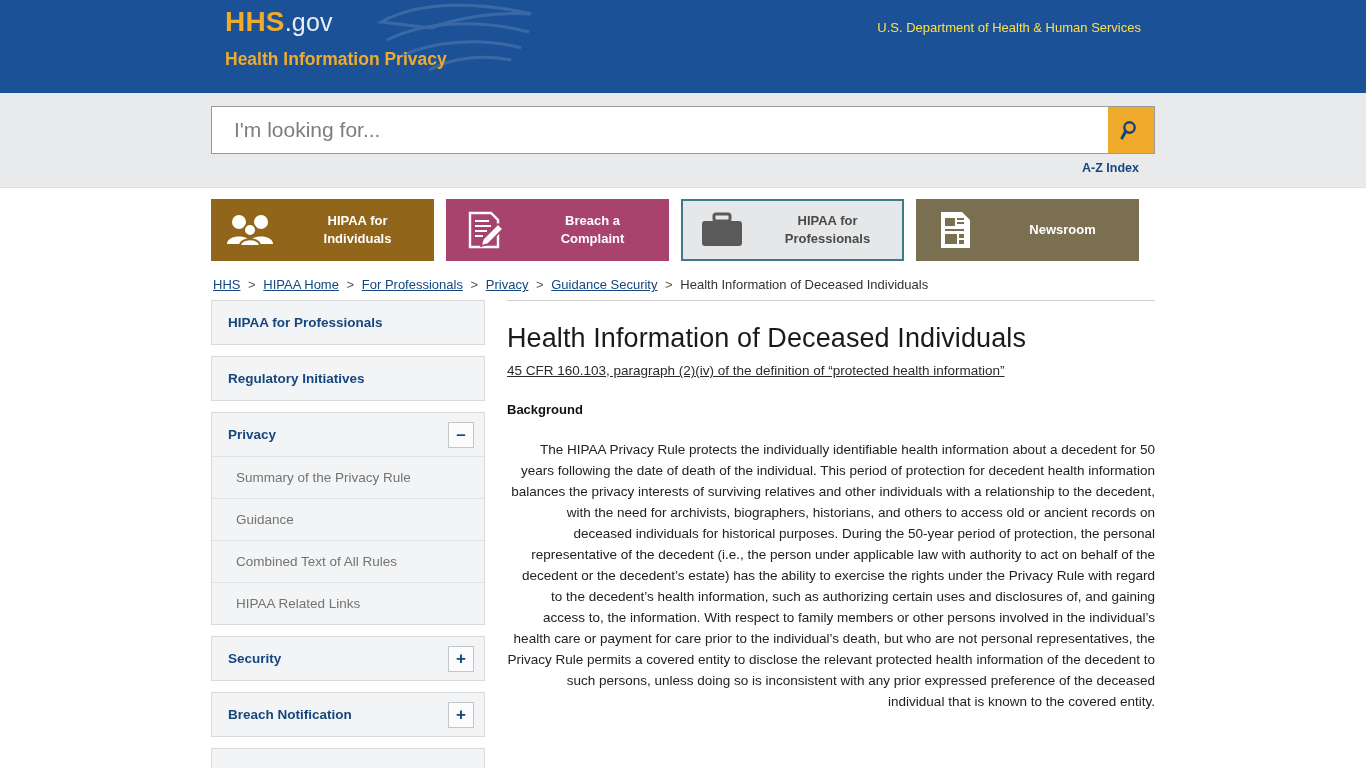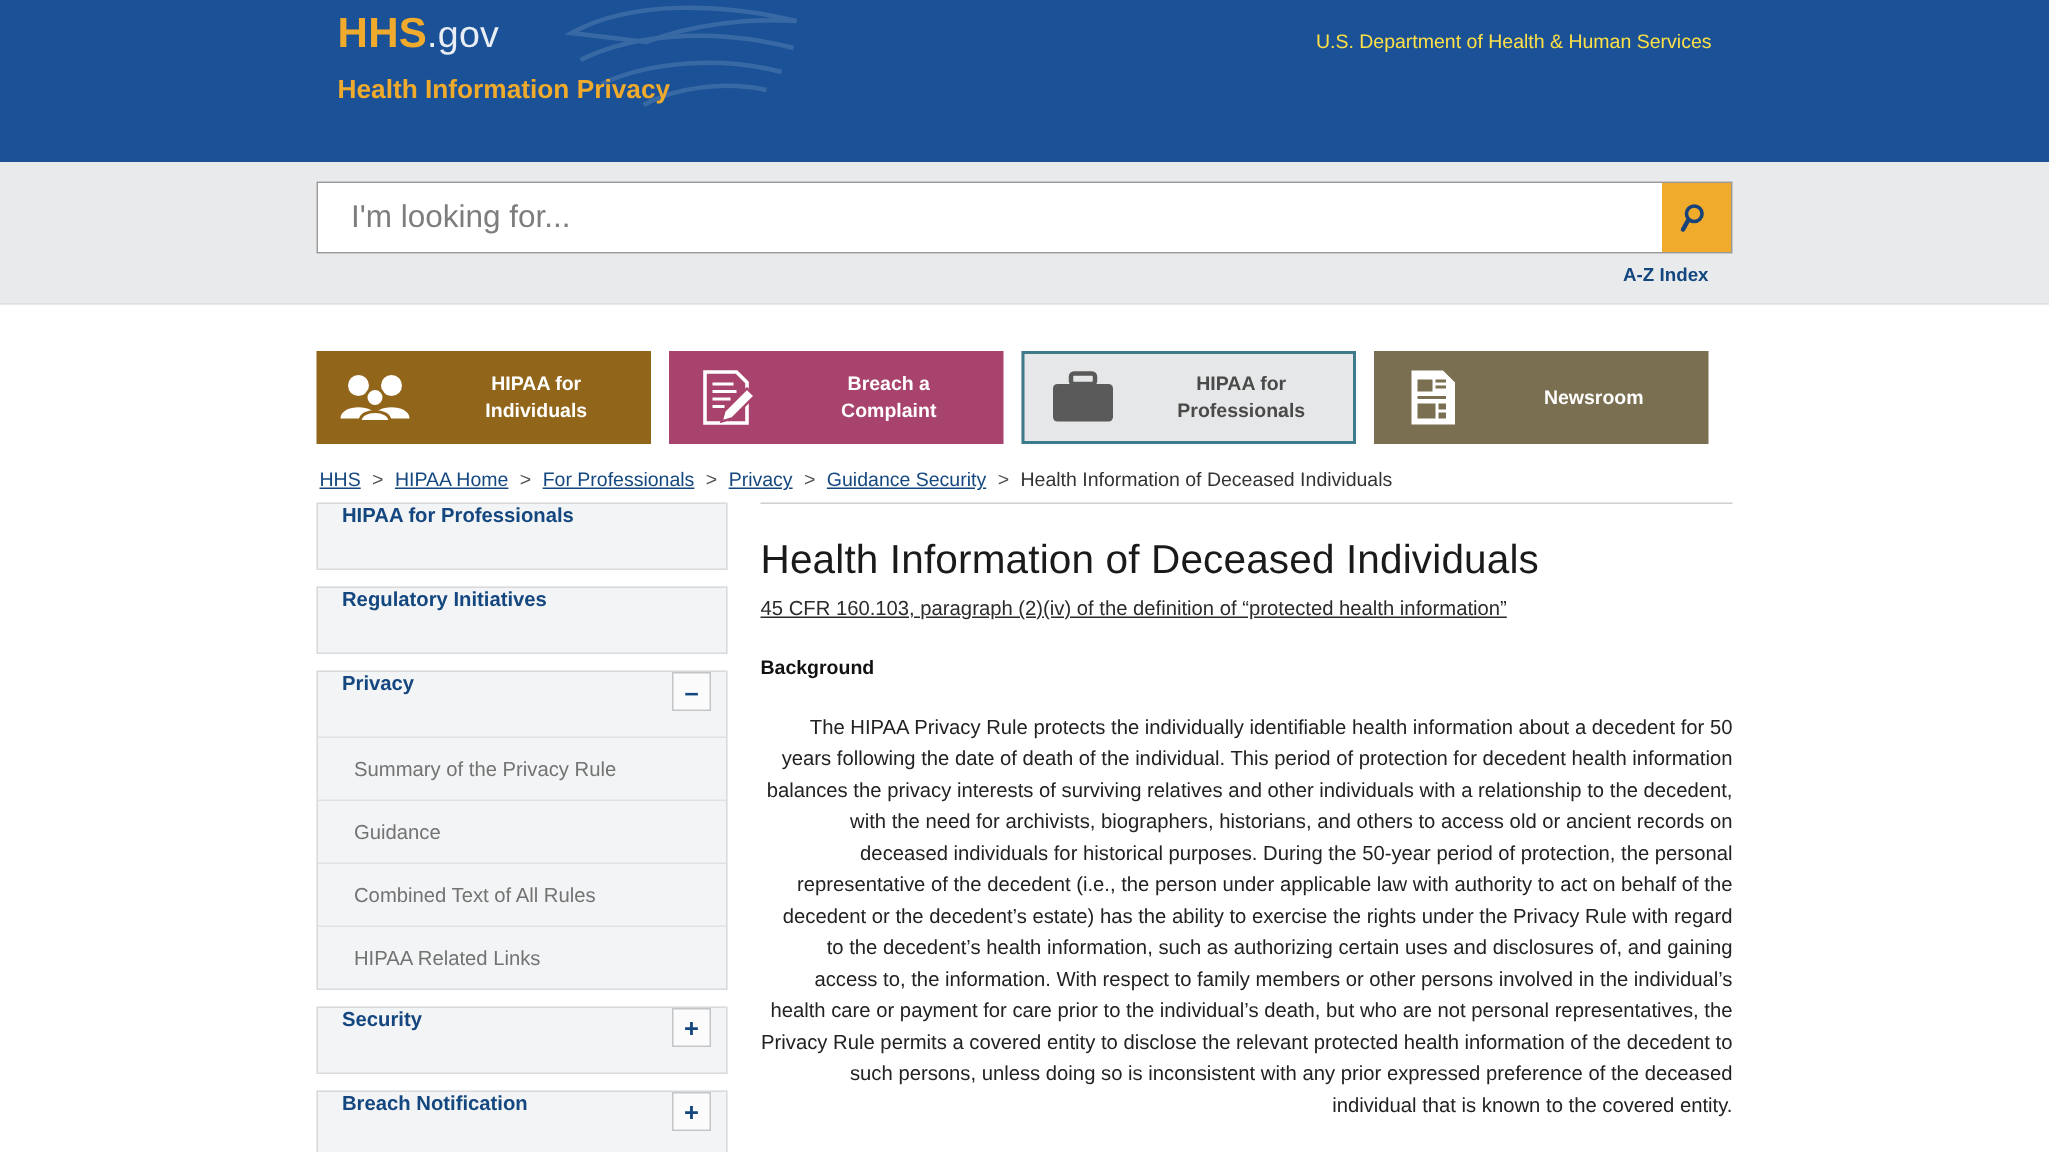--- a/index.html
+++ b/index.html
@@ -5,21 +5,21 @@
   * { box-sizing: border-box; margin: 0; padding: 0; }
   html, body {
     width: 1366px; height: 768px;
     font-family: "Liberation Sans", sans-serif;
     background: #ffffff; overflow: hidden;
   }
 
   
   .banner {
     position: relative;
-    height: 108px;
+    height: 93px;
     background: #1b5196;
     overflow: hidden;
   }
   .banner-inner {
     width: 944px; margin: 0 auto;
     position: relative; height: 100%;
   }
   .brand { position: absolute; left: 14px; top: 8px; }
   .brand-line1 { font-size: 28px; font-weight: bold; letter-spacing: .2px; line-height: 1; }
   .brand-hhs { color: #f0ab2c; }
@@ -63,21 +63,21 @@
     display: flex; align-items: center; justify-content: center;
   }
   .az {
     position: absolute; right: 16px; top: 68px;
     font-size: 12.5px; font-weight: bold;
     color: #14477f; text-decoration: none;
   }
 
   
   .page { width: 944px; margin: 0 auto; }
-  .cards { display: flex; gap: 12px; padding-top: 31px; }
+  .cards { display: flex; gap: 12px; padding-top: 11px; }
   .card {
     width: 223px; height: 62px;
     display: flex; align-items: center;
     color: #ffffff; text-decoration: none;
   }
   .card-icon { width: 78px; display: flex; align-items: center; justify-content: center; }
   .card-label {
     font-size: 13px; font-weight: bold; line-height: 1.35;
     text-align: center; flex: 1; padding-right: 8px;
   }
@@ -96,21 +96,21 @@
   .crumbs .current { color: #333; }
 
   
   .cols { display: flex; gap: 22px; }
   .sidebar { width: 274px; flex: none; padding-top: 0; }
   .content { flex: 1; border-top: 1px solid #cfcfcf; padding-top: 22px; }
 
   
   .nav-group { margin-bottom: 11px; border: 1px solid #d8dadc; background: #f3f4f5; }
   .nav-head {
-    display: flex; align-items: flex-start; justify-content: space-between;
+    display: flex; align-items: center; justify-content: space-between;
     height: 43px; padding: 0 10px 0 16px;
     color: #14477f; font-size: 13.5px; font-weight: bold;
     cursor: pointer;
   }
   .toggle {
     width: 26px; height: 26px;
     border: 1px solid #c3c6c9; background: #fbfbfb;
     display: flex; align-items: center; justify-content: center;
     color: #14477f; font-size: 17px; font-weight: bold; line-height: 1;
   }

